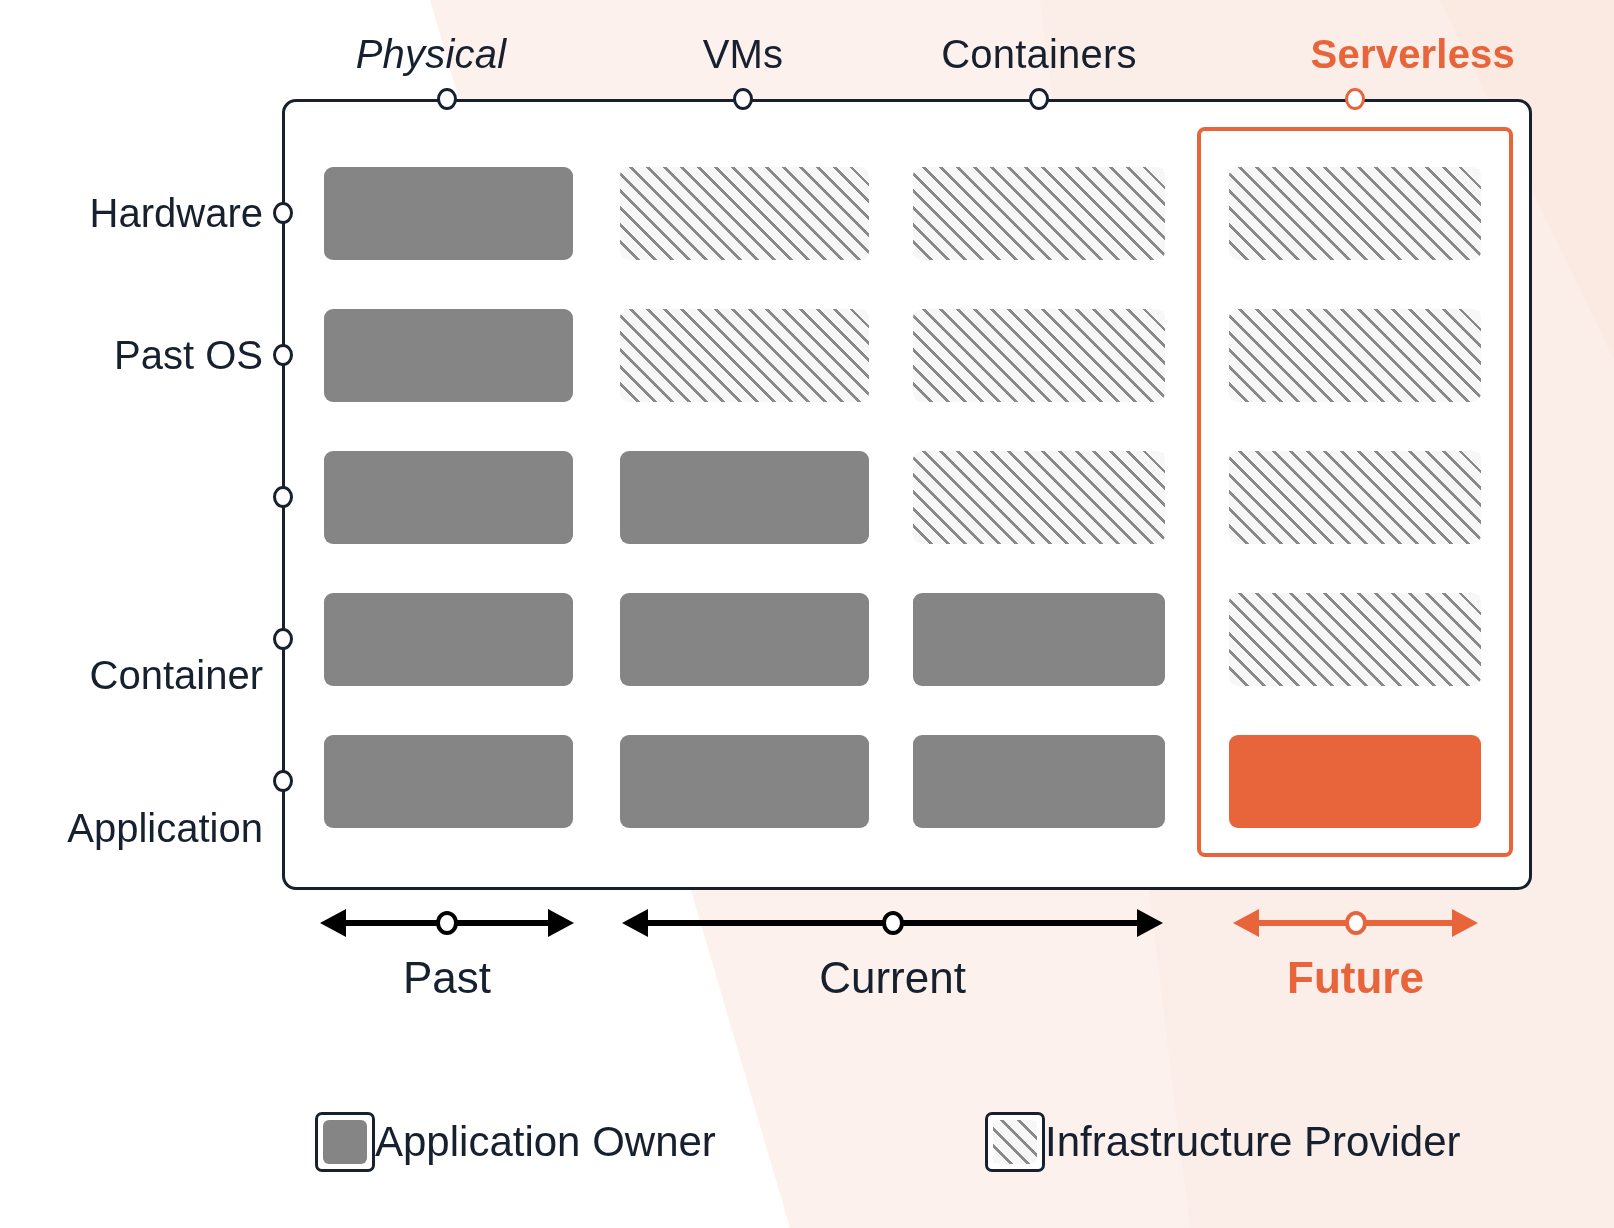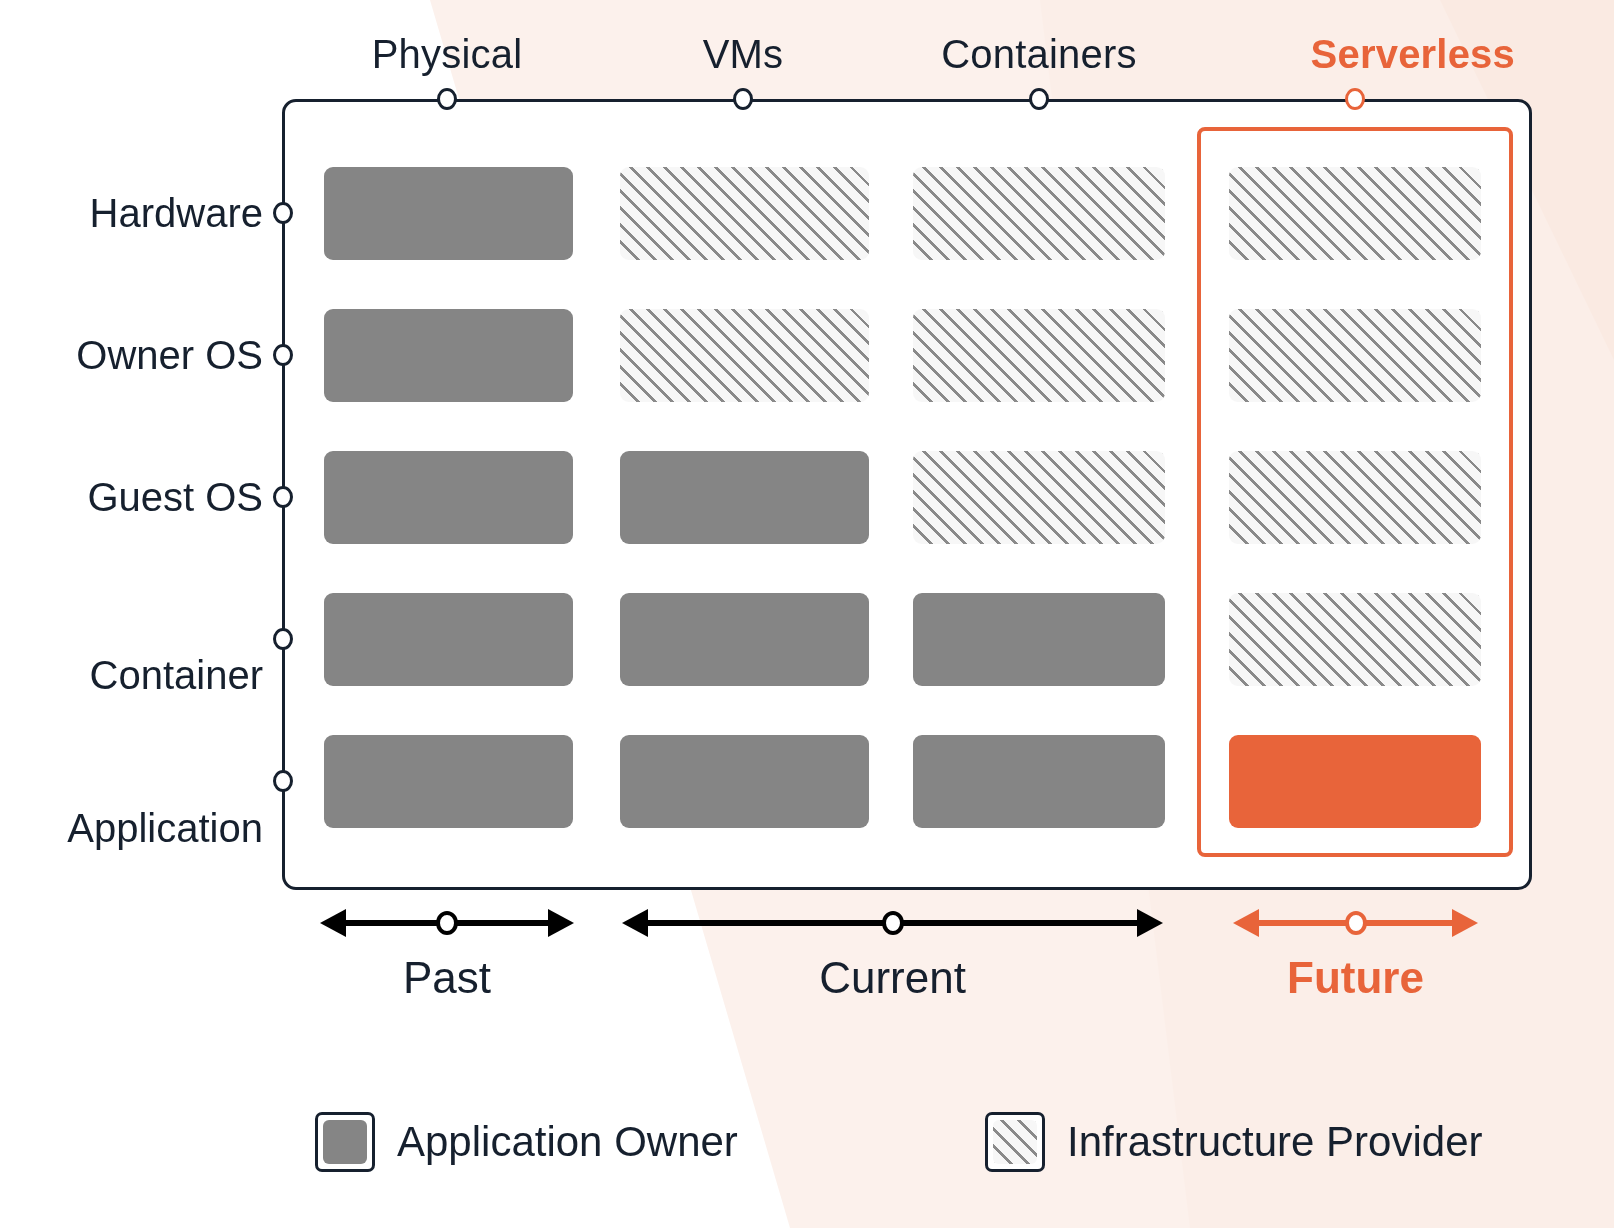--- a/index.html
+++ b/index.html
@@ -180,21 +180,20 @@
   .era.accent .head.right { border-left-color: #e8643a; }
   .era.accent .knob { border-color: #e8643a; }
   .era.accent .era-label { color: #e8643a; font-weight: bold; }
 
   
   #legend { position: absolute; z-index: 6; }
   .legend-item {
     position: absolute;
     display: flex;
     align-items: center;
-    gap: 22px;
     white-space: nowrap;
   }
   .swatch-outer {
     width: 60px; height: 60px;
     border: 3px solid #16202e;
     border-radius: 7px;
     background: #ffffff;
     display: flex;
     align-items: center;
     justify-content: center;
@@ -222,41 +221,38 @@
 <body>
 
 <div id="stage">
 
   <svg id="bg-bands" viewBox="0 0 1614 1228" preserveAspectRatio="none" aria-hidden="true">
     <polygon points="430,0 1614,0 1614,1228 790,1228" fill="#fcf1ec"></polygon>
     <polygon points="1040,0 1614,0 1614,1228 1190,1228" fill="#fbeee8"></polygon>
     <polygon points="1440,0 1614,0 1614,360" fill="#faeae2"></polygon>
   </svg>
 
-  <div class="col-head" style="left:287px; width:320px;">
+  <div class="col-head" style="left:271px; width:320px;font-style:italic;">
     <span>Physical</span>
   </div>
   <div class="col-head" style="left:583px; width:320px;">
     <span>VMs</span>
   </div>
   <div class="col-head" style="left:879px; width:320px;">
     <span>Containers</span>
   </div>
   <div class="col-head accent" style="left:1195px; width:320px;text-align:right;">
     <span>Serverless</span>
   </div>
 
   <div class="row-label" style="top:188px;">
     <span>Hardware</span>
   </div>
   <div class="row-label" style="top:330px;">
-    <span>Owner OS</span>
-  </div>
-  <div class="row-label" style="top:472px;">
-    <span>Guest OS</span>
+    <span>Past OS</span>
   </div>
   <div class="row-label" style="top:650px;">
     <span>Container</span>
   </div>
   <div class="row-label" style="top:756px;margin-top:47px;">
     <span>Application</span>
   </div>
 
   <div id="panel"></div>
 

